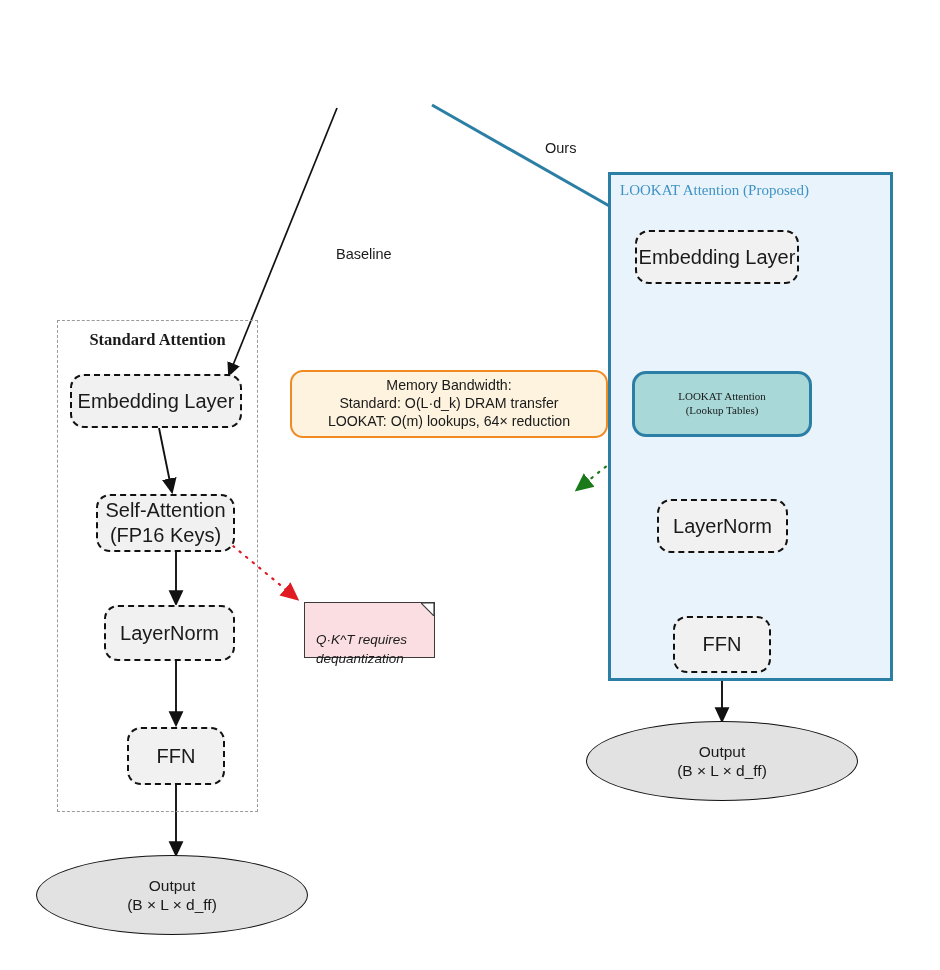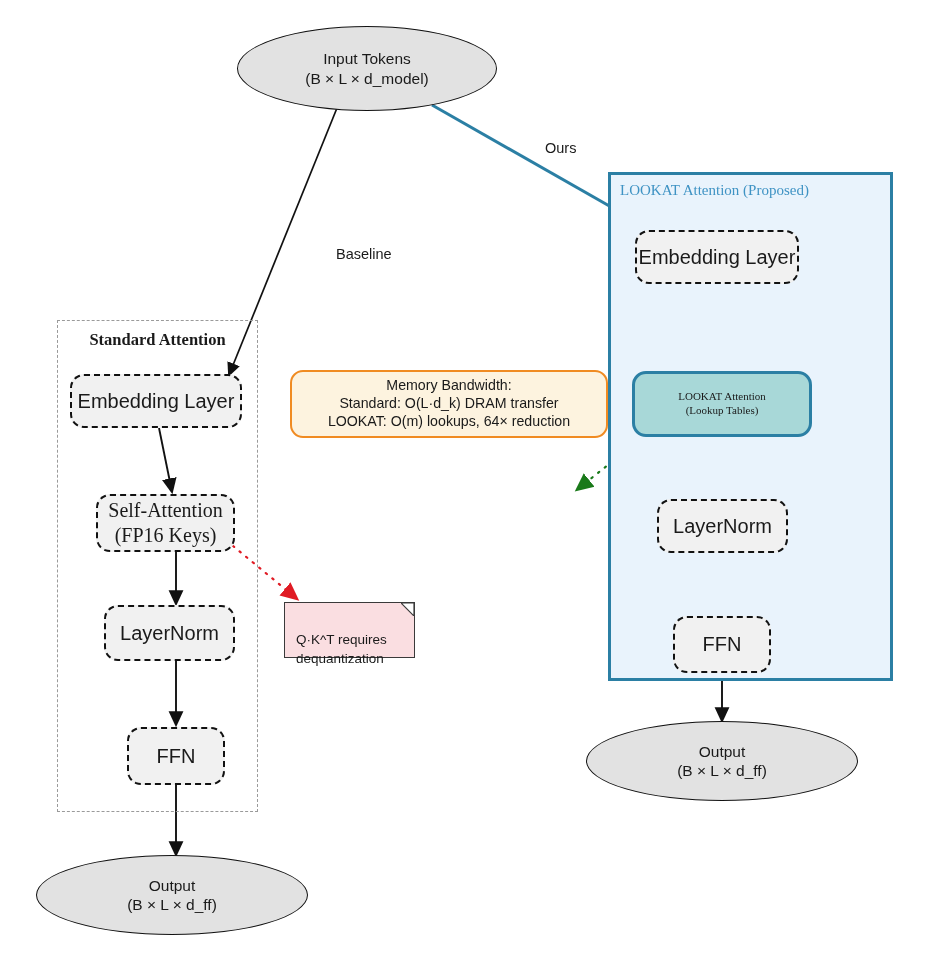--- a/index.html
+++ b/index.html
@@ -164,29 +164,27 @@
 
     <line x1="639" y1="440" x2="578" y2="489" stroke="#1a7a1a" stroke-width="2.2" stroke-dasharray="1.5 7" stroke-linecap="round" marker-end="url(#ah-green)"></line>
   </svg>
 
   <div class="cluster-dashed" style="left:57px; top:320px; width:201px; height:492px;"></div>
   <div class="cluster-label" style="left:71px; top:330px; width:173px; text-align:center;font-weight:bold;">Standard Attention</div>
 
   <div class="cluster-blue" style="left:608px; top:172px; width:285px; height:509px;"></div>
   <div class="cluster-label blue" style="left:620px; top:182px;">LOOKAT Attention (Proposed)</div>
 
-  <div class="node ellipse" style="left:237px; top:26px; width:260px; height:85px;">Input Tokens
-(B × L × d_model)</div>
 
   <div class="edge-label" style="left:313px; top:246px;margin-left:23px;">Baseline</div>
   <div class="edge-label" style="left:545px; top:140px;">Ours</div>
 
   <div class="node rounded-dashed" style="left:70px; top:374px; width:172px; height:54px;">Embedding Layer</div>
 
-  <div class="node rounded-dashed" style="left:96px; top:494px; width:139px; height:58px;font-family:Liberation Serif, serif;">Self-Attention
+  <div class="node rounded-dashed" style="left:96px; top:494px; width:139px; height:58px;">Self-Attention
 (FP16 Keys)</div>
 
   <div class="node rounded-dashed" style="left:104px; top:605px; width:131px; height:56px;">LayerNorm</div>
 
   <div class="node rounded-dashed" style="left:127px; top:727px; width:98px; height:58px;">FFN</div>
 
   <div class="node ellipse" style="left:36px; top:855px; width:272px; height:80px;">Output
 (B × L × d_ff)</div>
 
   <div class="node rounded-dashed" style="left:635px; top:230px; width:164px; height:54px;">Embedding Layer</div>
@@ -198,21 +196,21 @@
 
   <div class="node rounded-dashed" style="left:673px; top:616px; width:98px; height:57px;">FFN</div>
 
   <div class="node ellipse" style="left:586px; top:721px; width:272px; height:80px;">Output
 (B × L × d_ff)</div>
 
   <div class="node memory-note" style="left:290px; top:370px; width:318px; height:68px;padding-left:10px;">Memory Bandwidth:
 Standard: O(L·d_k) DRAM transfer
 LOOKAT: O(m) lookups, 64× reduction</div>
 
-  <div class="sticky sticky-red" style="left:284px; top:602px; width:131px; height:56px;">
+  <div class="sticky sticky-red" style="left:304px; top:602px; width:131px; height:56px;font-style:italic;">
     <span>Q·K^T requires
 dequantization</span>
     <svg class="fold" viewBox="0 0 13 13">
       <path d="M0,0 L13,13 L13,0 z" fill="#ffffff" stroke="#3a3a3a" stroke-width="1.2"></path>
     </svg>
   </div>
 
 
 </div>
 

